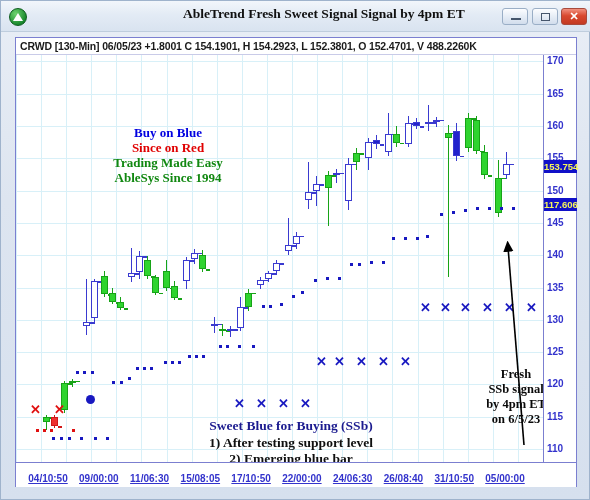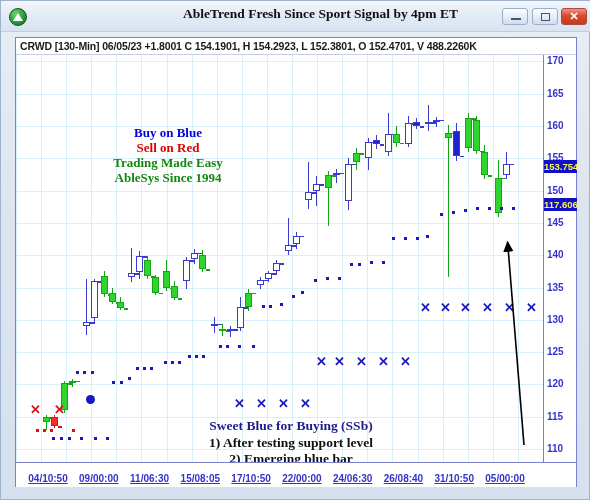--- a/index.html
+++ b/index.html
@@ -188,21 +188,21 @@
 </style>
 </head>
 <body>
 
 <div id="window">
 
   <div id="titlebar">
     <div id="app-icon">
         <div class="tri"></div>
       </div>
-    <div id="title-main">AbleTrend Fresh Since Sport Signal by 4pm ET</div>
+    <div id="title-main">AbleTrend Fresh Sweet Signal Signal by 4pm ET</div>
 
     <div class="win-btn" id="btn-min">
       <div class="min-bar"></div>
     </div>
     <div class="win-btn" id="btn-max">
       <div class="max-sq"></div>
     </div>
     <div class="win-btn" id="btn-close">
       <div class="glyph">✕</div>
     </div>
@@ -477,32 +477,38 @@
         <defs>
           <marker id="ah" markerWidth="7" markerHeight="7" refX="3" refY="3.2" orient="auto">
             <path d="M0,0 L7,3.2 L0,6.4 z" fill="#000000"></path>
           </marker>
         </defs>
         <line x1="508" y1="390" x2="492" y2="192" stroke="#000000" stroke-width="1.6" marker-end="url(#ah)"></line>
       </svg>
 
       <div id="legend-block">
         <div class="l-blue">Buy on Blue</div>
-        <div class="l-red">Sell on Red</div>
+        <div class="l-red">Since on Red</div>
         <div class="l-green">Trading Made Easy</div>
         <div class="l-green">AbleSys Since 1994</div>
       </div>
 
       <div id="ssb-block">
         <div id="ssb-title">Sweet Blue for Buying (SSb)</div>
         <div>1) After testing support level</div>
         <div>2) Emerging blue bar</div>
 
       </div>
 
+      <div id="fresh-block">
+        <div>Fresh</div>
+        <div>SSb signal</div>
+        <div>by 4pm ET</div>
+        <div>on 6/5/23</div>
+      </div>
 
     </div>
 
     <div id="price-axis">
         <div class="ptick" style="top: 0.460317px;">170</div>
         <div class="ptick" style="top: 32.7619px;">165</div>
         <div class="ptick" style="top: 65.0635px;">160</div>
         <div class="ptick" style="top: 97.3651px;">155</div>
         <div class="ptick" style="top: 129.667px;">150</div>
         <div class="ptick" style="top: 161.968px;">145</div>

